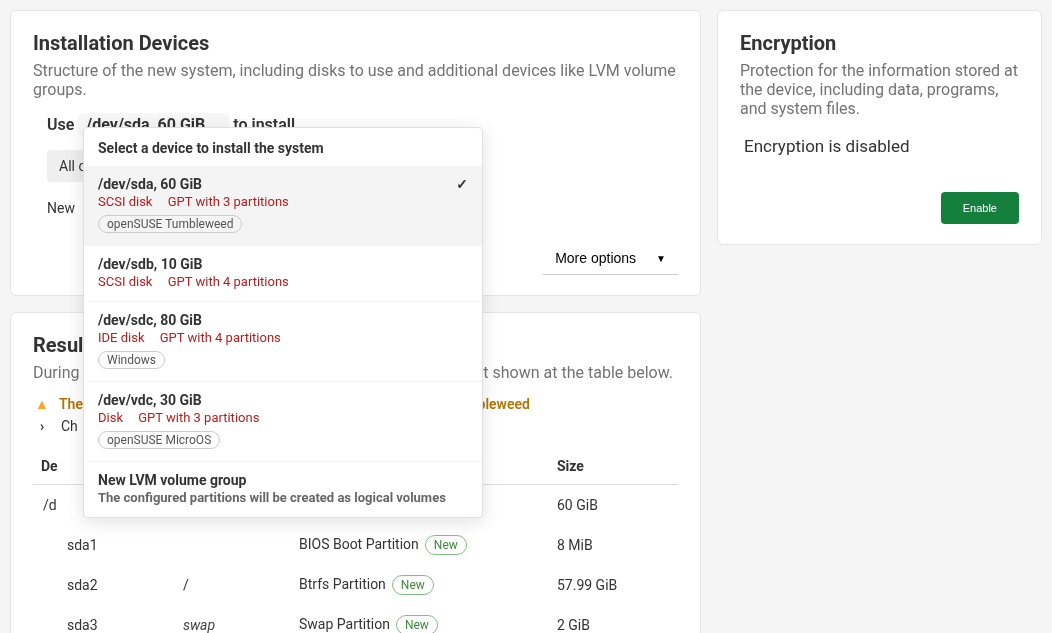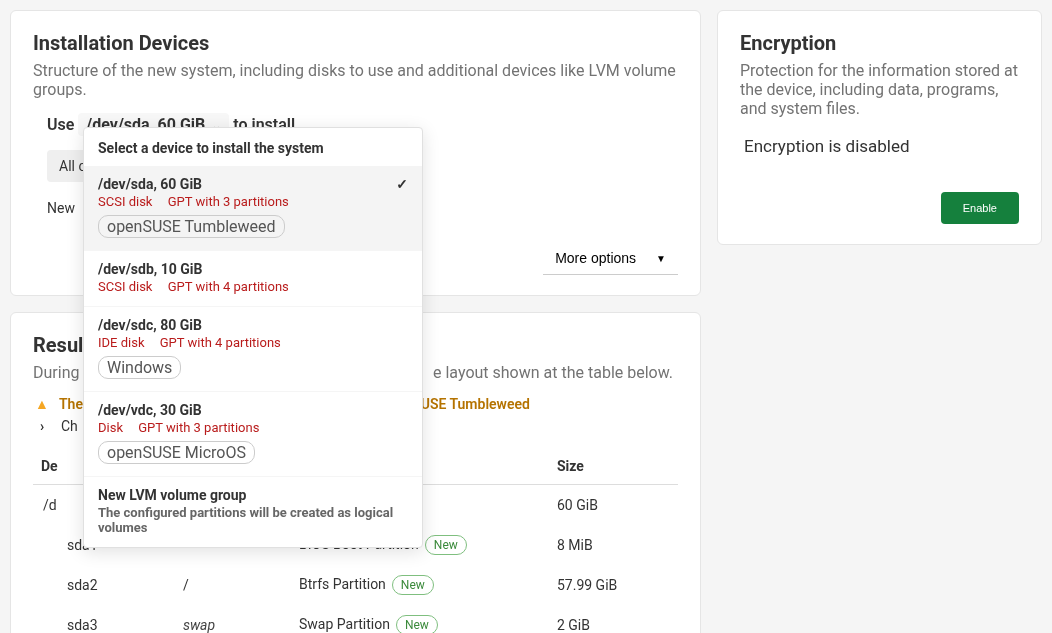--- a/index.html
+++ b/index.html
@@ -85,21 +85,21 @@
   }
   .more-options-btn .caret {
     font-size: 10px;
   }
 
   
   .menu {
     position: absolute;
     top: 116px;
     left: 72px;
-    width: 340px;
+    width: 400px;
     background: #fff;
     border: 1px solid #e0e0e0;
     border-radius: 4px;
     box-shadow: 0 4px 18px rgba(0,0,0,0.12);
     z-index: 10;
     font-size: 14px;
   }
   .menu-header {
     padding: 12px 14px 10px;
     font-weight: 700;
@@ -125,21 +125,21 @@
   }
   .menu-item .mi-sub span + span::before {
     content: " ";
     margin: 0 6px;
   }
   .badge-small {
     display: inline-block;
     border: 1px solid #ccc;
     border-radius: 10px;
     padding: 1px 8px;
-    font-size: 16px;
+    font-size: 12px;
     color: #555;
     margin-top: 6px;
   }
   .menu-item .mi-note {
     color: #666;
     font-size: 13px;
     margin-top: 2px;
     font-weight: bold;
   }
 

